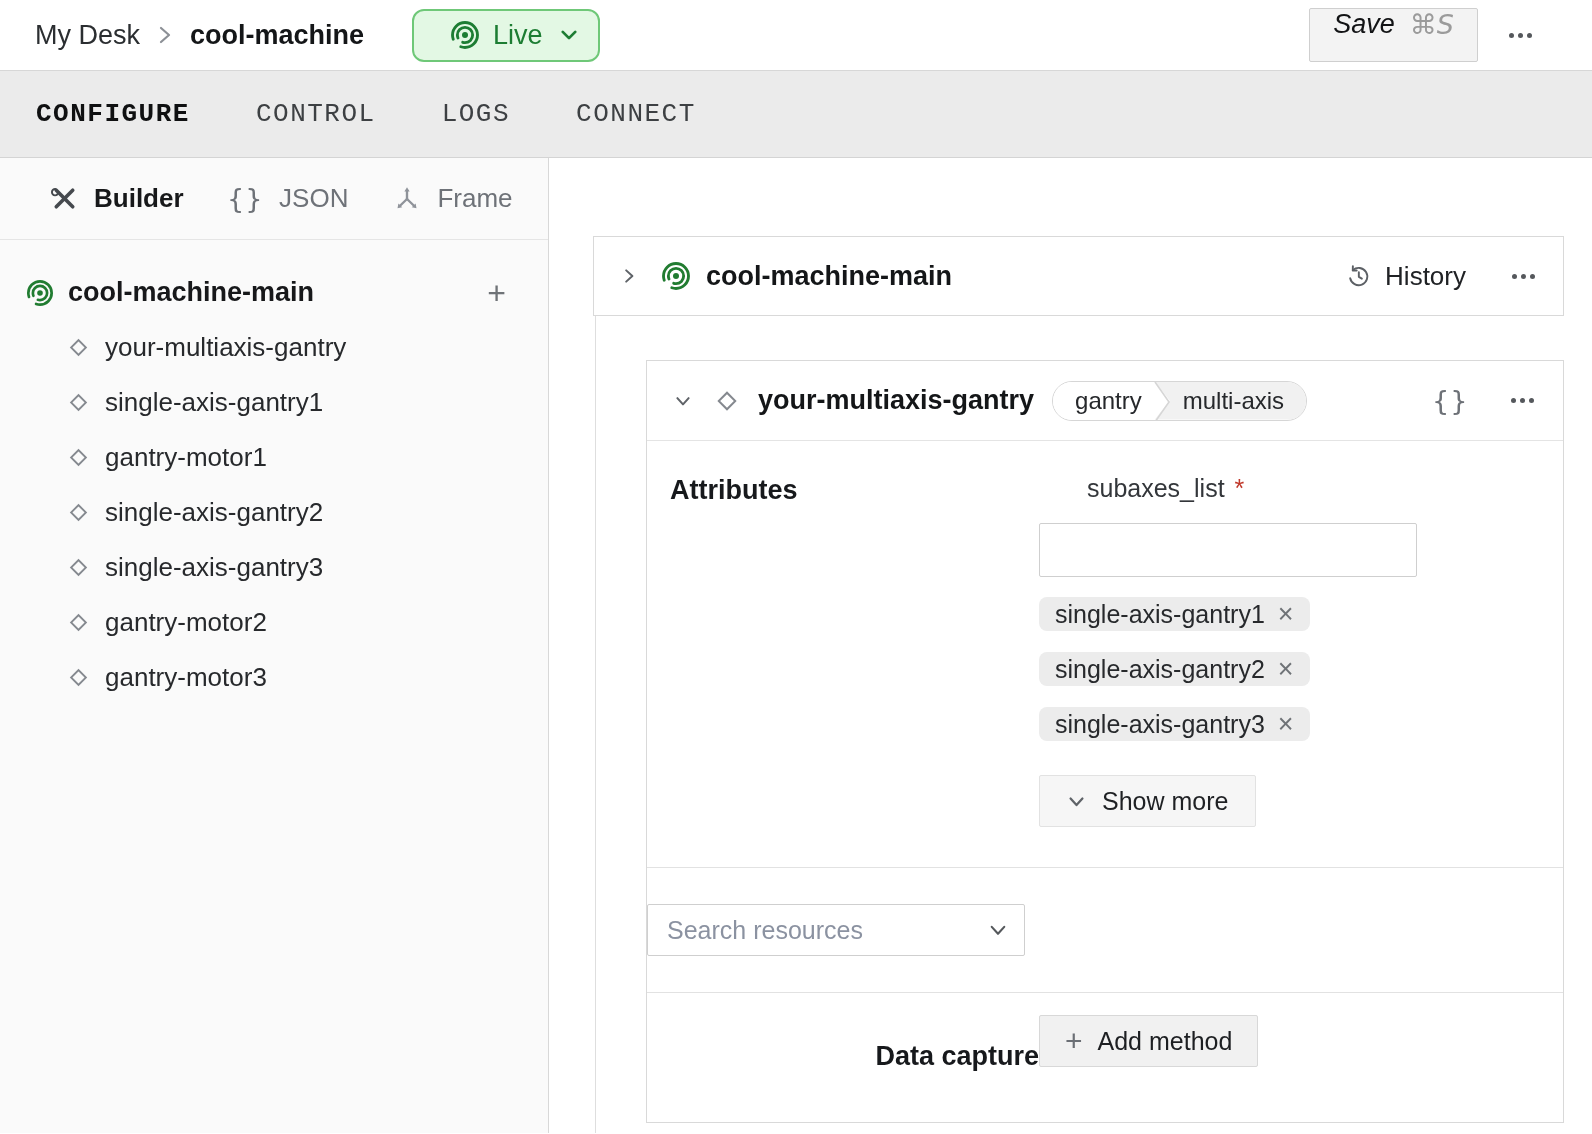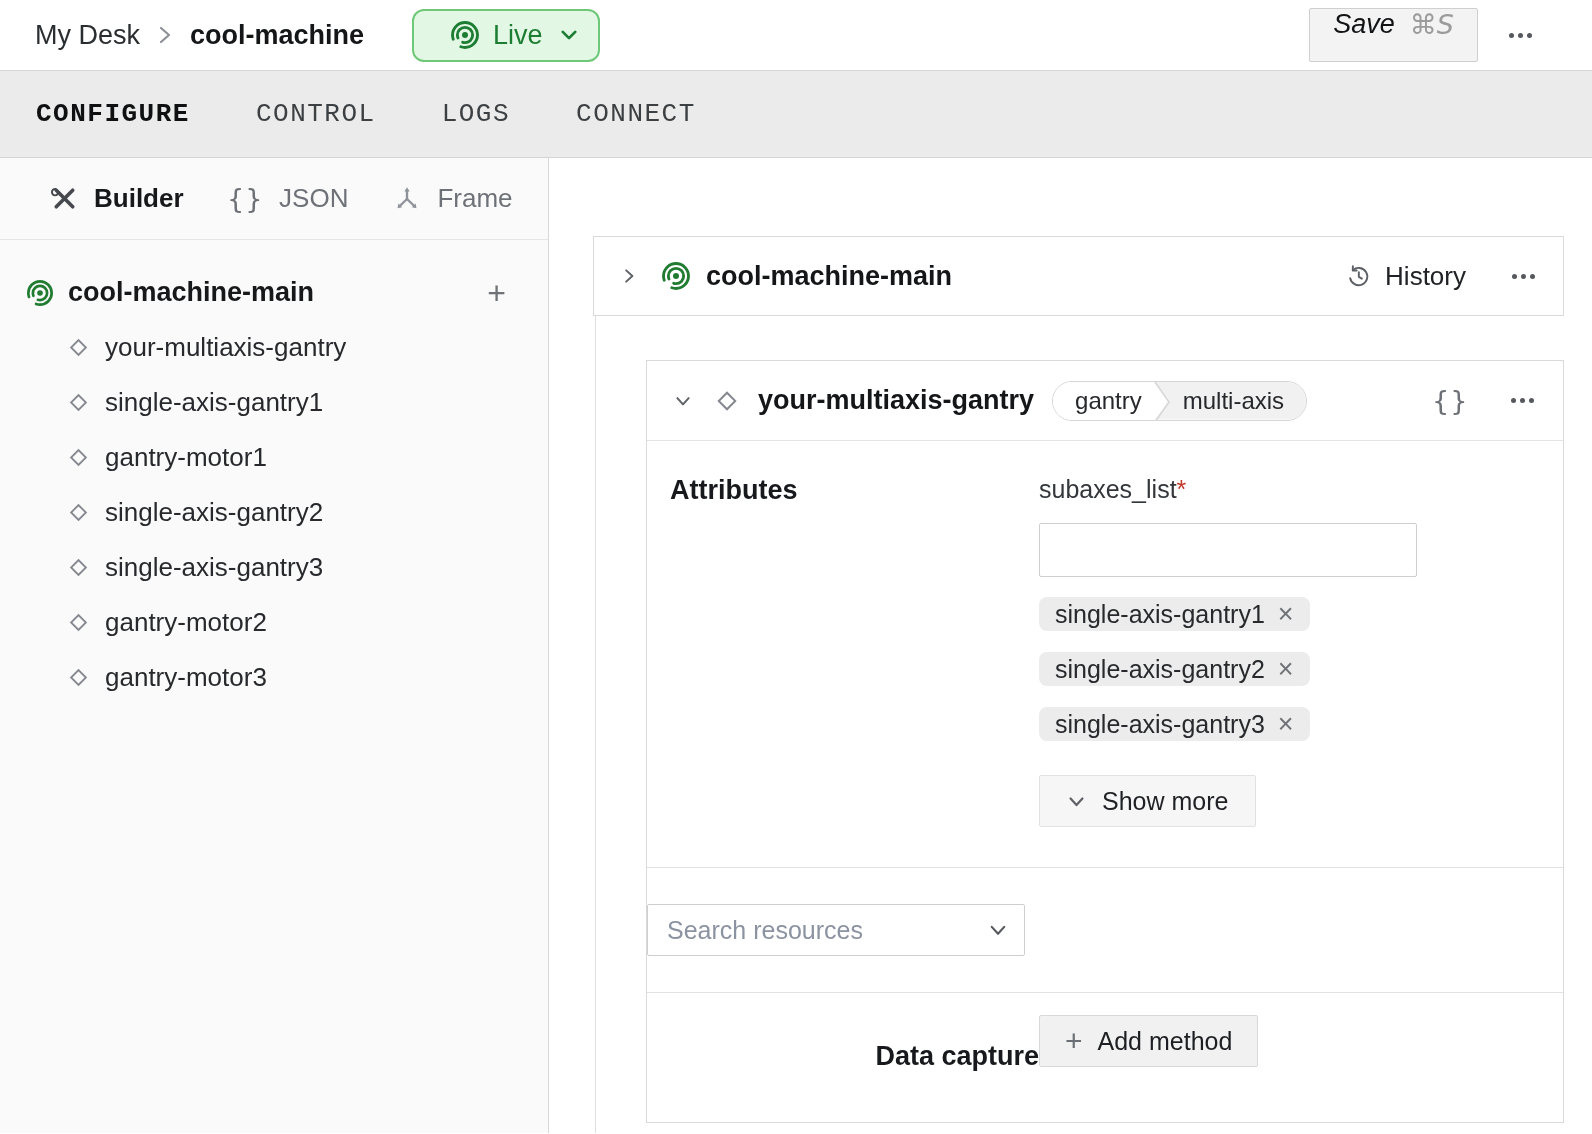--- a/index.html
+++ b/index.html
@@ -74,21 +74,21 @@
   .tag-seg2 { display:flex; align-items:center; padding:0 22px 0 28px; background:#f1f1f1;
     clip-path:polygon(0 0, 15px 50%, 0 100%, 100% 100%, 100% 0); }
 
   
   .section { display:flex; border-bottom:1px solid #e2e2e2; }
   .section:last-child { border-bottom:none; }
   .sec-left { width:392px; flex:0 0 392px; padding-left:23px; }
   .sec-title { font-weight:bold; font-size:27px; color:#17191c; }
   .sec-attrs { padding:34px 28px 0 0; }
   .sec-attrs .sec-right { padding-bottom:40px; }
-  .field-label-row { display:flex; gap:0; font-size:25px; color:#33363a; height:28px; align-items:center; }
+  .field-label-row { display:flex; gap:10px; font-size:25px; color:#33363a; height:28px; align-items:flex-end;margin-left:48px; }
   .req { color:#c0392b; }
   .attr-input { margin-top:20px; width:378px; height:54px; border:1px solid #cfcfcf; border-radius:2px;
     background:#fff; font-size:25px; padding:0 14px; color:#26282b; display:block; }
   .chips { margin-top:20px; display:flex; flex-direction:column; gap:21px; align-items:flex-start; }
   .chip { display:inline-flex; align-items:center; gap:13px; height:34px; padding:0 16px;
     background:#ececec; border-radius:8px; font-size:25px; color:#27292c; }
   .chip-x { font-size:27px; color:#6f7377; line-height:1; cursor:pointer; }
   .show-more { margin-top:34px; height:52px; display:inline-flex; align-items:center; gap:16px;
     padding:0 27px; background:#f6f6f6; border:1px solid #e2e2e2; border-radius:2px;
     font-size:25px; color:#1f2124; cursor:pointer; }

